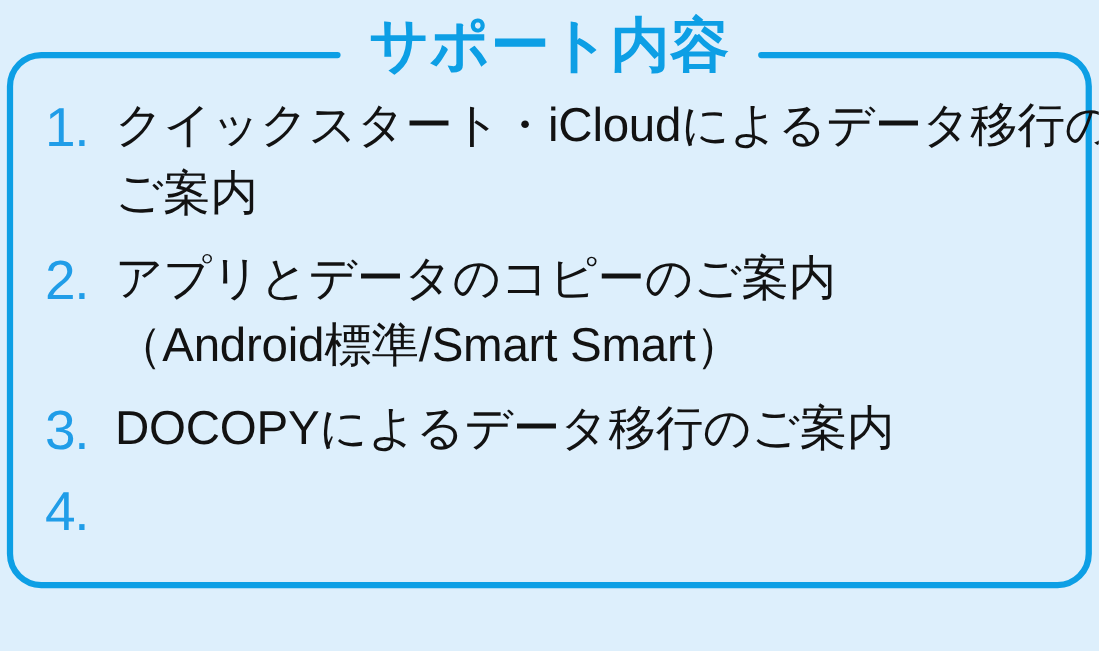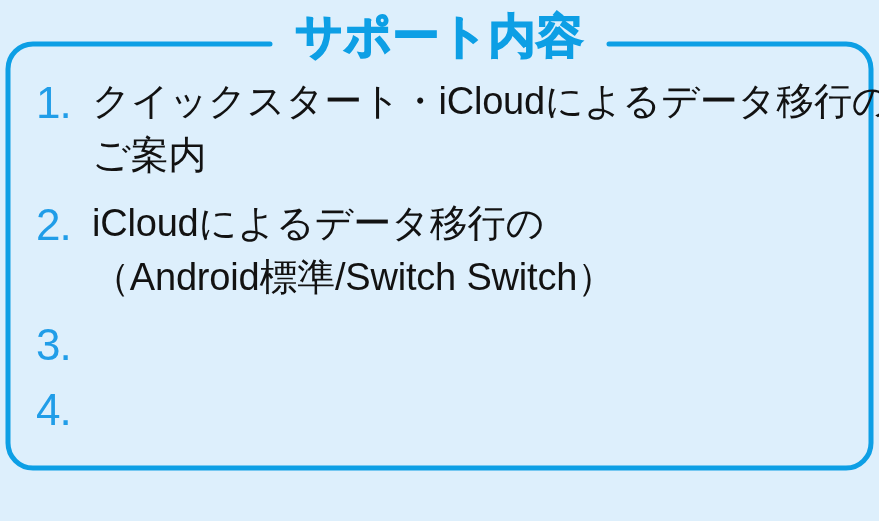--- a/index.html
+++ b/index.html
@@ -33,21 +33,21 @@
 
   
   #panel-title {
     position: absolute;
     left: 0;
     top: 8px;
     width: 879px;
     text-align: center;
     font-size: 47px;
     line-height: 56px;
-    font-weight: 700;
+    font-weight: 400;
     letter-spacing: 0.5px;
     color: #0d9fe5;
     white-space: nowrap;
     -webkit-text-stroke: 1.6px #0d9fe5;
     paint-order: stroke fill;
   }
 
   
   #support-list {
     position: absolute;
@@ -114,27 +114,30 @@
       <span class="item-marker">1.</span>
       <span class="item-body">
         <span class="item-line">クイックスタート・iCloudによるデータ移行の</span>
         <span class="item-line">ご案内</span>
       </span>
     </li>
 
     <li class="list-item" data-index="1">
       <span class="item-marker">2.</span>
       <span class="item-body">
-        <span class="item-line">iCloudによるデータ移行の</span>
-        <span class="item-line">（Android標準/Switch Switch）</span>
+        <span class="item-line">アプリとデータのコピーのご案内</span>
+        <span class="item-line">（Android標準/Smart Smart）</span>
       </span>
     </li>
 
     <li class="list-item" data-index="2">
       <span class="item-marker">3.</span>
+      <span class="item-body">
+        <span class="item-line">DOCOPYによるデータ移行のご案内</span>
+      </span>
     </li>
 
     <li class="list-item" data-index="3">
       <span class="item-marker">4.</span>
     </li>
 
   </ul>
 
 </div>
 

